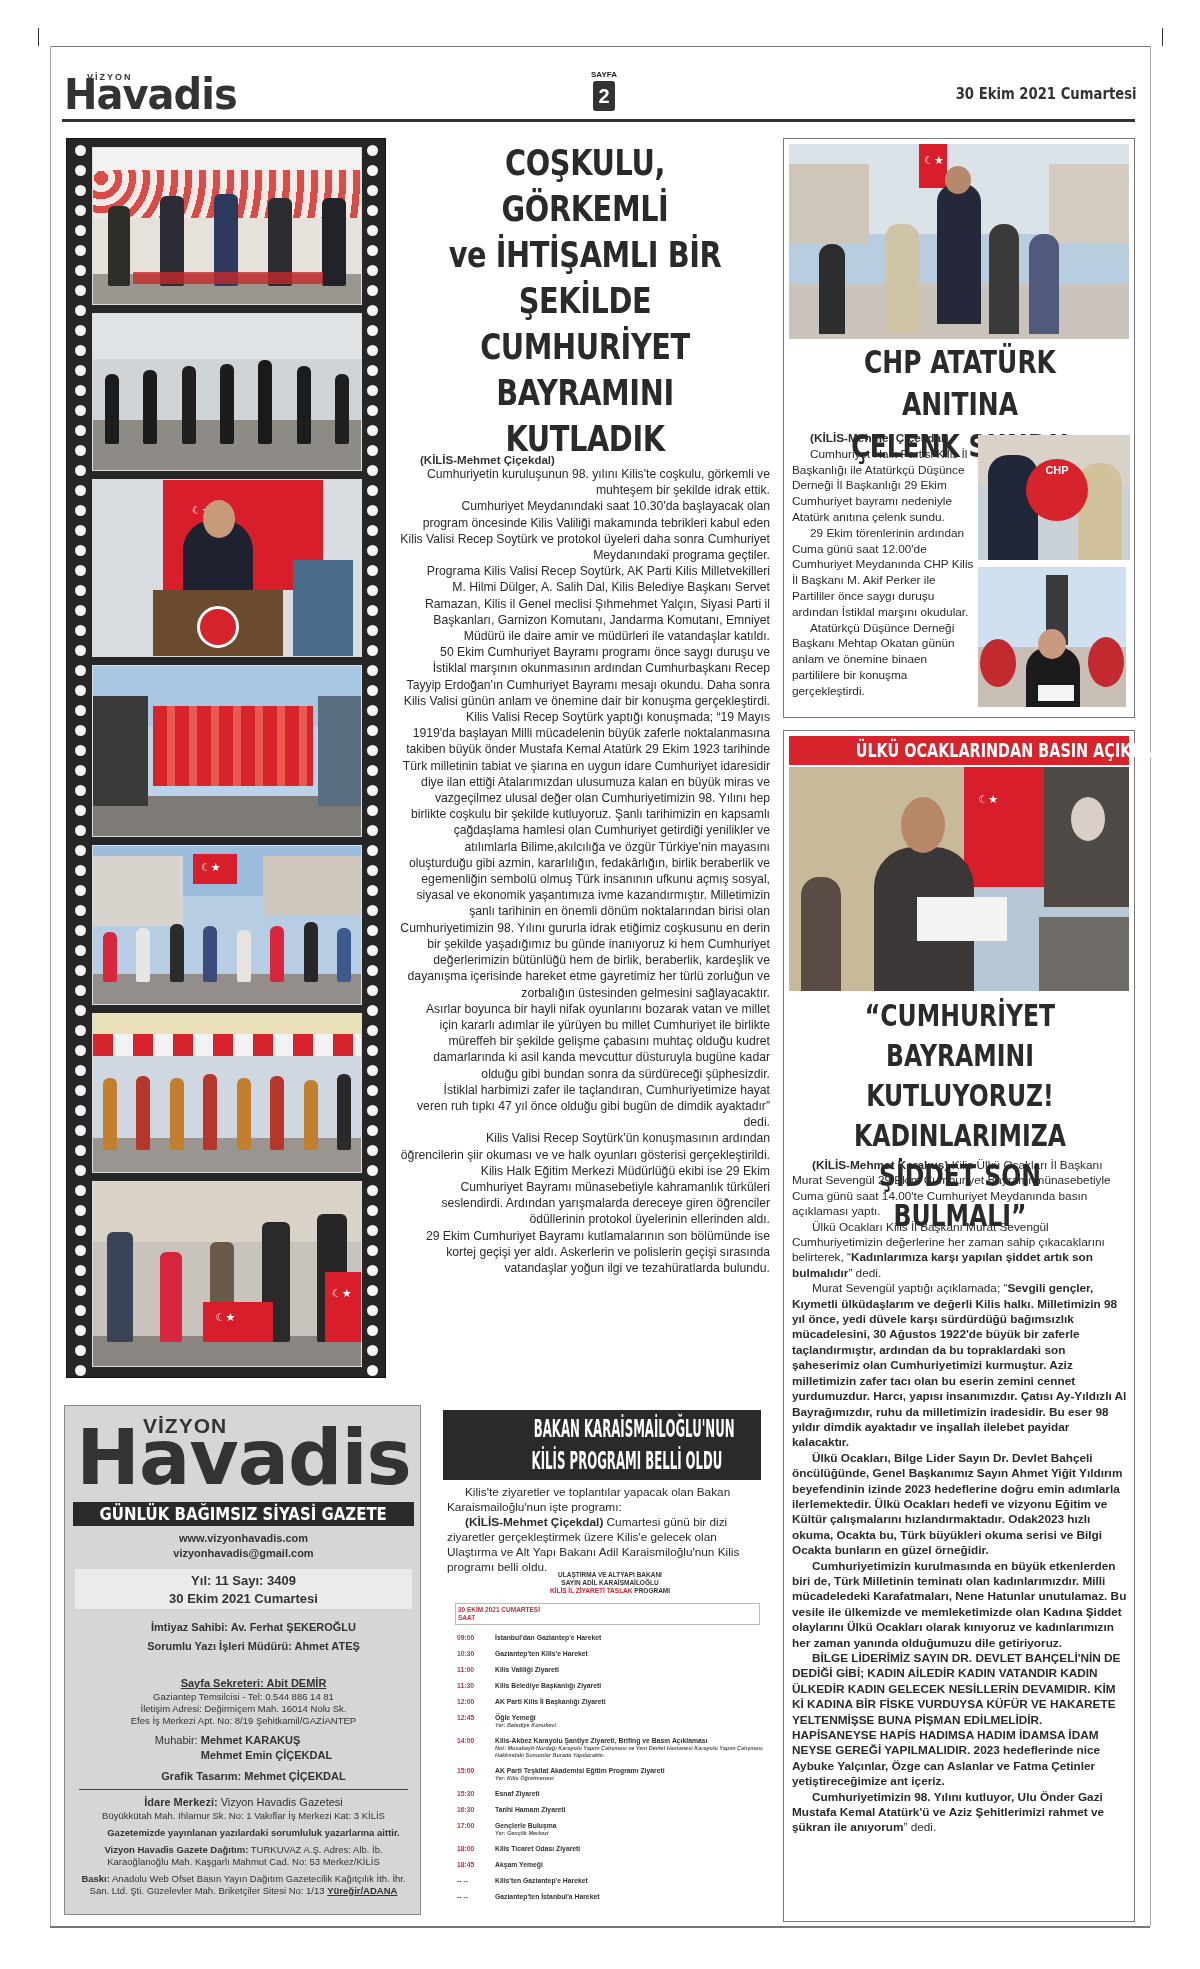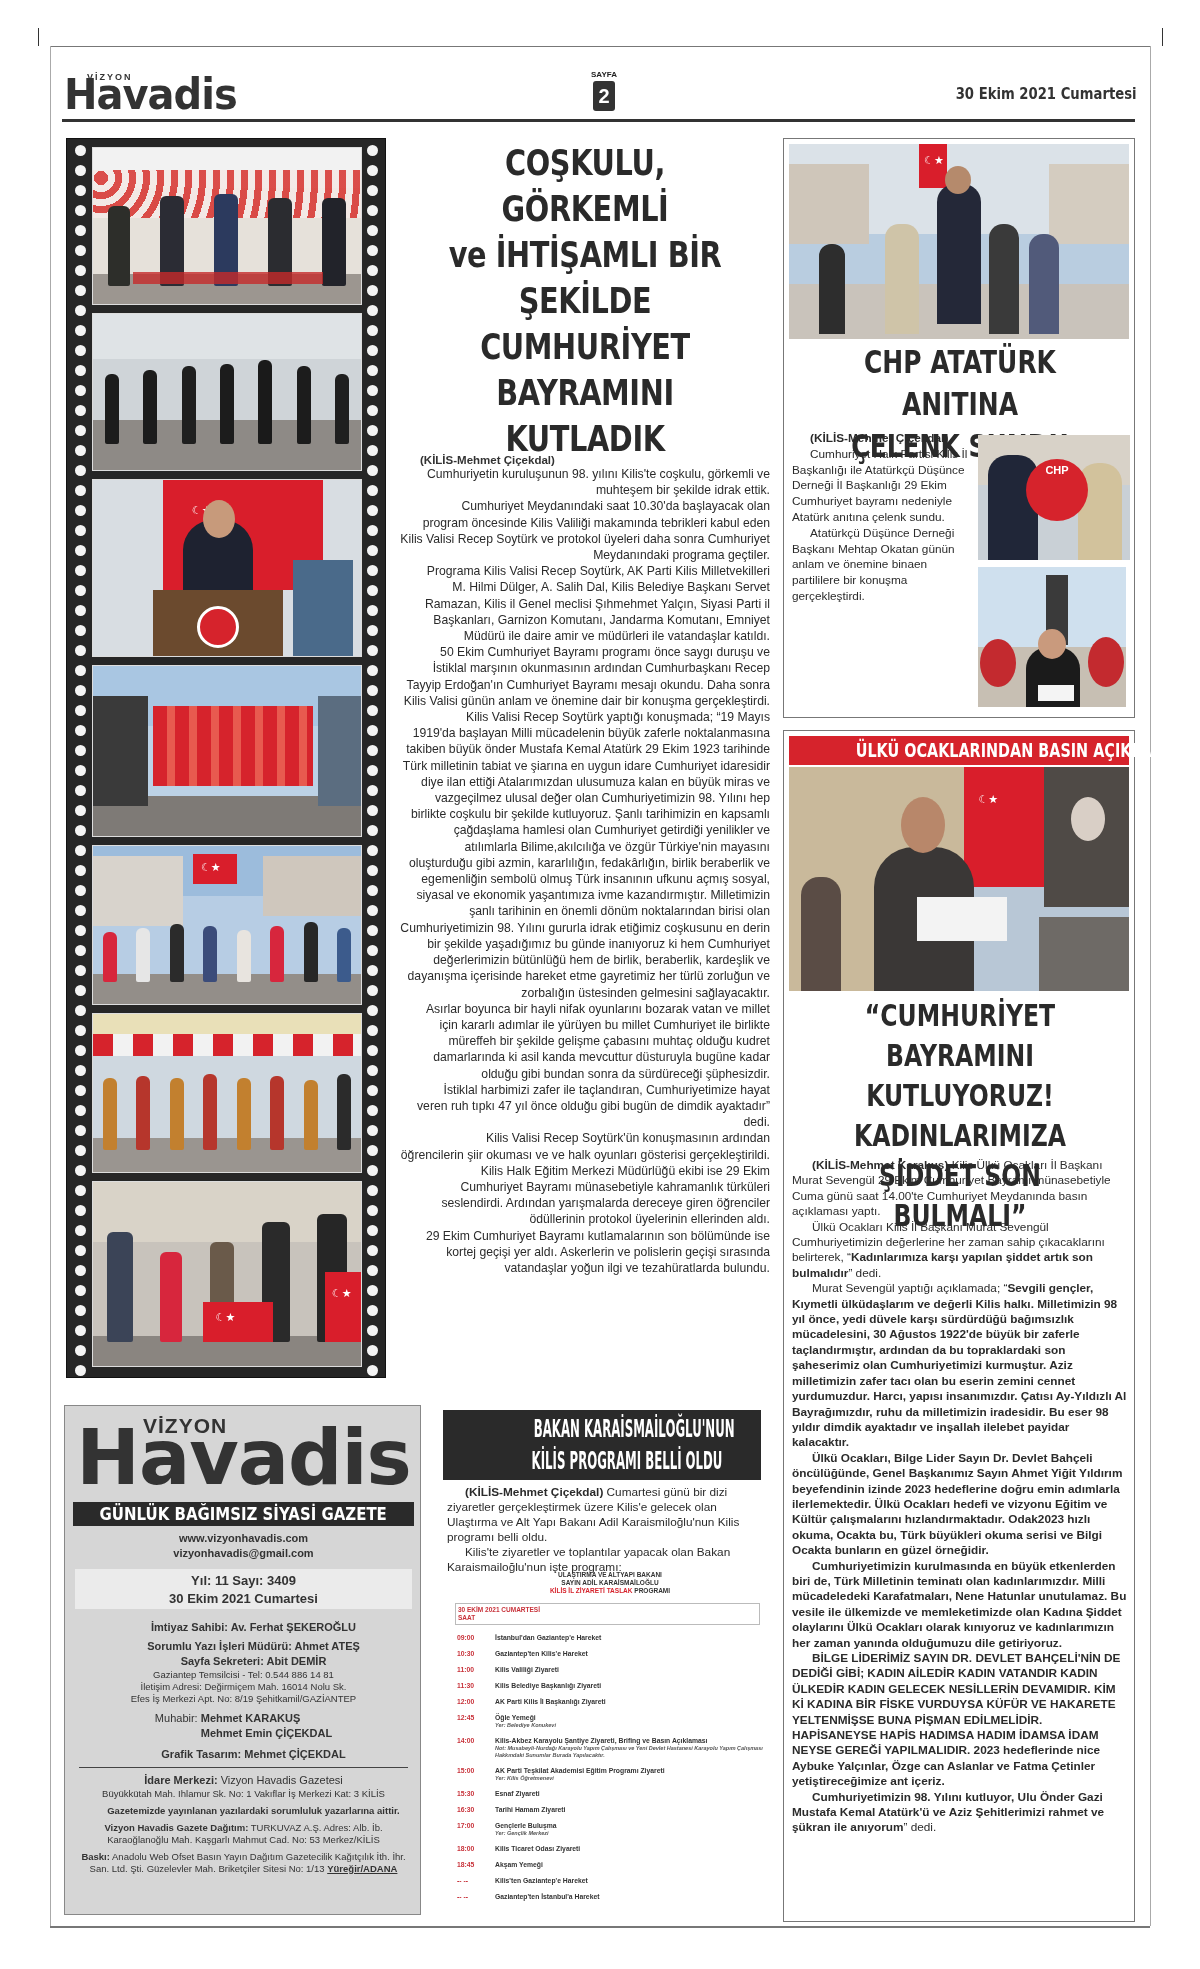--- a/index.html
+++ b/index.html
@@ -375,20 +375,21 @@
     <div style="position:absolute;left:240px;top:90px;width:30px;height:100px;background:#515a7a;border-radius:14px 14px 0 0;"></div>
     <div style="position:absolute;left:30px;top:100px;width:26px;height:90px;background:#2d2d2d;border-radius:12px 12px 0 0;"></div>
   </div>
   <h2 class="chp-headline">
     <span style="display:block">CHP ATATÜRK ANITINA</span>
     <span style="display:block">ÇELENK SUNDU</span>
   </h2>
   <div class="chp-text">
     <p class="by">(KİLİS-Mehmet  Çiçekdal)</p>
     <p>Cumhuriyet Halk Partisi Kilis İl Başkanlığı ile Atatürkçü Düşünce Derneği İl Başkanlığı 29 Ekim Cumhuriyet bayramı nedeniyle Atatürk anıtına çelenk sundu.</p>
+    <p>29 Ekim törenlerinin ardından Cuma günü saat 12.00'de Cumhuriyet Meydanında CHP Kilis İl Başkanı M. Akif Perker ile Partililer önce saygı duruşu ardından İstiklal marşını okudular.</p>
     <p>Atatürkçü Düşünce Derneği Başkanı Mehtap Okatan günün anlam ve önemine binaen partililere bir konuşma gerçekleştirdi.</p>
   </div>
   <div class="chp-photo2">
     <div style="position:absolute;left:0;top:0;width:100%;height:50px;background:#d8d2c8;"></div>
     <div style="position:absolute;left:10px;top:20px;width:50px;height:105px;background:#202638;border-radius:20px 20px 0 0;"></div>
     <div style="position:absolute;left:100px;top:28px;width:44px;height:97px;background:#d2c29c;border-radius:20px 20px 0 0;"></div>
     <div style="position:absolute;left:48px;top:24px;width:62px;height:62px;background:#d6232c;border-radius:50%;color:#fff;font-size:11px;font-weight:bold;text-align:center;line-height:22px;">
       <span>CHP</span>
     </div>
   </div>
@@ -441,21 +442,21 @@
     <div>www.vizyonhavadis.com</div>
     <div>vizyonhavadis@gmail.com</div>
   </div>
   <div class="imp-issue">
     <div>Yıl: 11  Sayı: 3409</div>
     <div>30 Ekim 2021 Cumartesi</div>
   </div>
   <div class="imp-lines">
     <div class="b" style="margin-top:4px;">İmtiyaz Sahibi: Av. Ferhat ŞEKEROĞLU</div>
     <div class="b" style="margin-top:4px;">Sorumlu Yazı İşleri Müdürü: Ahmet ATEŞ</div>
-    <div class="b" style="margin-top:0;">Sayfa Sekreteri: Abit DEMİR</div>
+    <div class="b" style="margin-top:22px;text-decoration:underline;">Sayfa Sekreteri: Abit DEMİR</div>
     <div class="sm">Gaziantep Temsilcisi -  Tel: 0.544 886 14 81</div>
     <div class="sm">İletişim Adresi: Değirmiçem Mah. 16014 Nolu Sk.</div>
     <div class="sm">Efes İş Merkezi Apt. No: 8/19 Şehitkamil/GAZİANTEP</div>
     <div style="margin-top:6px;">
       <span class="muhabir"><span>Muhabir: </span><b>Mehmet KARAKUŞ</b><br><span style="visibility:hidden">Muhabir: </span><b>Mehmet Emin ÇİÇEKDAL</b></span>
     </div>
     <div class="b" style="margin-top:6px;">Grafik Tasarım: Mehmet ÇİÇEKDAL</div>
     <div class="imp-rule"></div>
     <div><b>İdare Merkezi:</b><span> Vizyon Havadis Gazetesi</span></div>
     <div class="sm">Büyükkütah Mah. Ihlamur Sk. No: 1 Vakıflar İş Merkezi Kat: 3 KİLİS</div>
@@ -463,22 +464,22 @@
     <div class="sm" style="margin-top:5px;padding:0 8px;"><b>Vizyon Havadis Gazete Dağıtım:</b><span> TURKUVAZ A.Ş. Adres: Alb. İb. Karaoğlanoğlu Mah. Kaşgarlı Mahmut Cad. No: 53 Merkez/KİLİS</span></div>
     <div class="sm" style="margin-top:5px;padding:0 8px;"><b>Baskı:</b><span> Anadolu Web Ofset Basın Yayın Dağıtım Gazetecilik Kağıtçılık İth. İhr. San. Ltd. Şti. Güzelevler Mah. Briketçiler Sitesi No: 1/13 </span><b style="text-decoration:underline">Yüreğir/ADANA</b></div>
   </div>
 </section>
 
 <div class="bakan-head">
   <span style="display:block"><span>BAKAN KARAİSMAİLOĞLU'NUN</span></span>
   <span style="display:block"><span>KİLİS PROGRAMI BELLİ OLDU</span></span>
 </div>
 <div class="bakan-text">
+  <p>Kilis'te ziyaretler ve toplantılar yapacak olan Bakan Karaismailoğlu'nun işte programı:</p>
   <p><span class="by">(KİLİS-Mehmet  Çiçekdal)</span><span> Cumartesi günü bir dizi ziyaretler gerçekleştirmek üzere Kilis'e gelecek olan Ulaştırma ve Alt Yapı Bakanı Adil Karaismiloğlu'nun Kilis programı belli oldu.</span></p>
-  <p>Kilis'te ziyaretler ve toplantılar yapacak olan Bakan Karaismailoğlu'nun işte programı:</p>
 </div>
 <div class="prog">
   <div class="prog-title">
     <div>ULAŞTIRMA VE ALTYAPI BAKANI</div>
     <div>SAYIN ADİL KARAİSMAİLOĞLU</div>
     <div><span class="red">KİLİS İL ZİYARETİ TASLAK</span><span> PROGRAMI</span></div>
   </div>
   <div class="prog-date">
     <div>30 EKİM 2021 CUMARTESİ</div>
     <div>SAAT</div>

